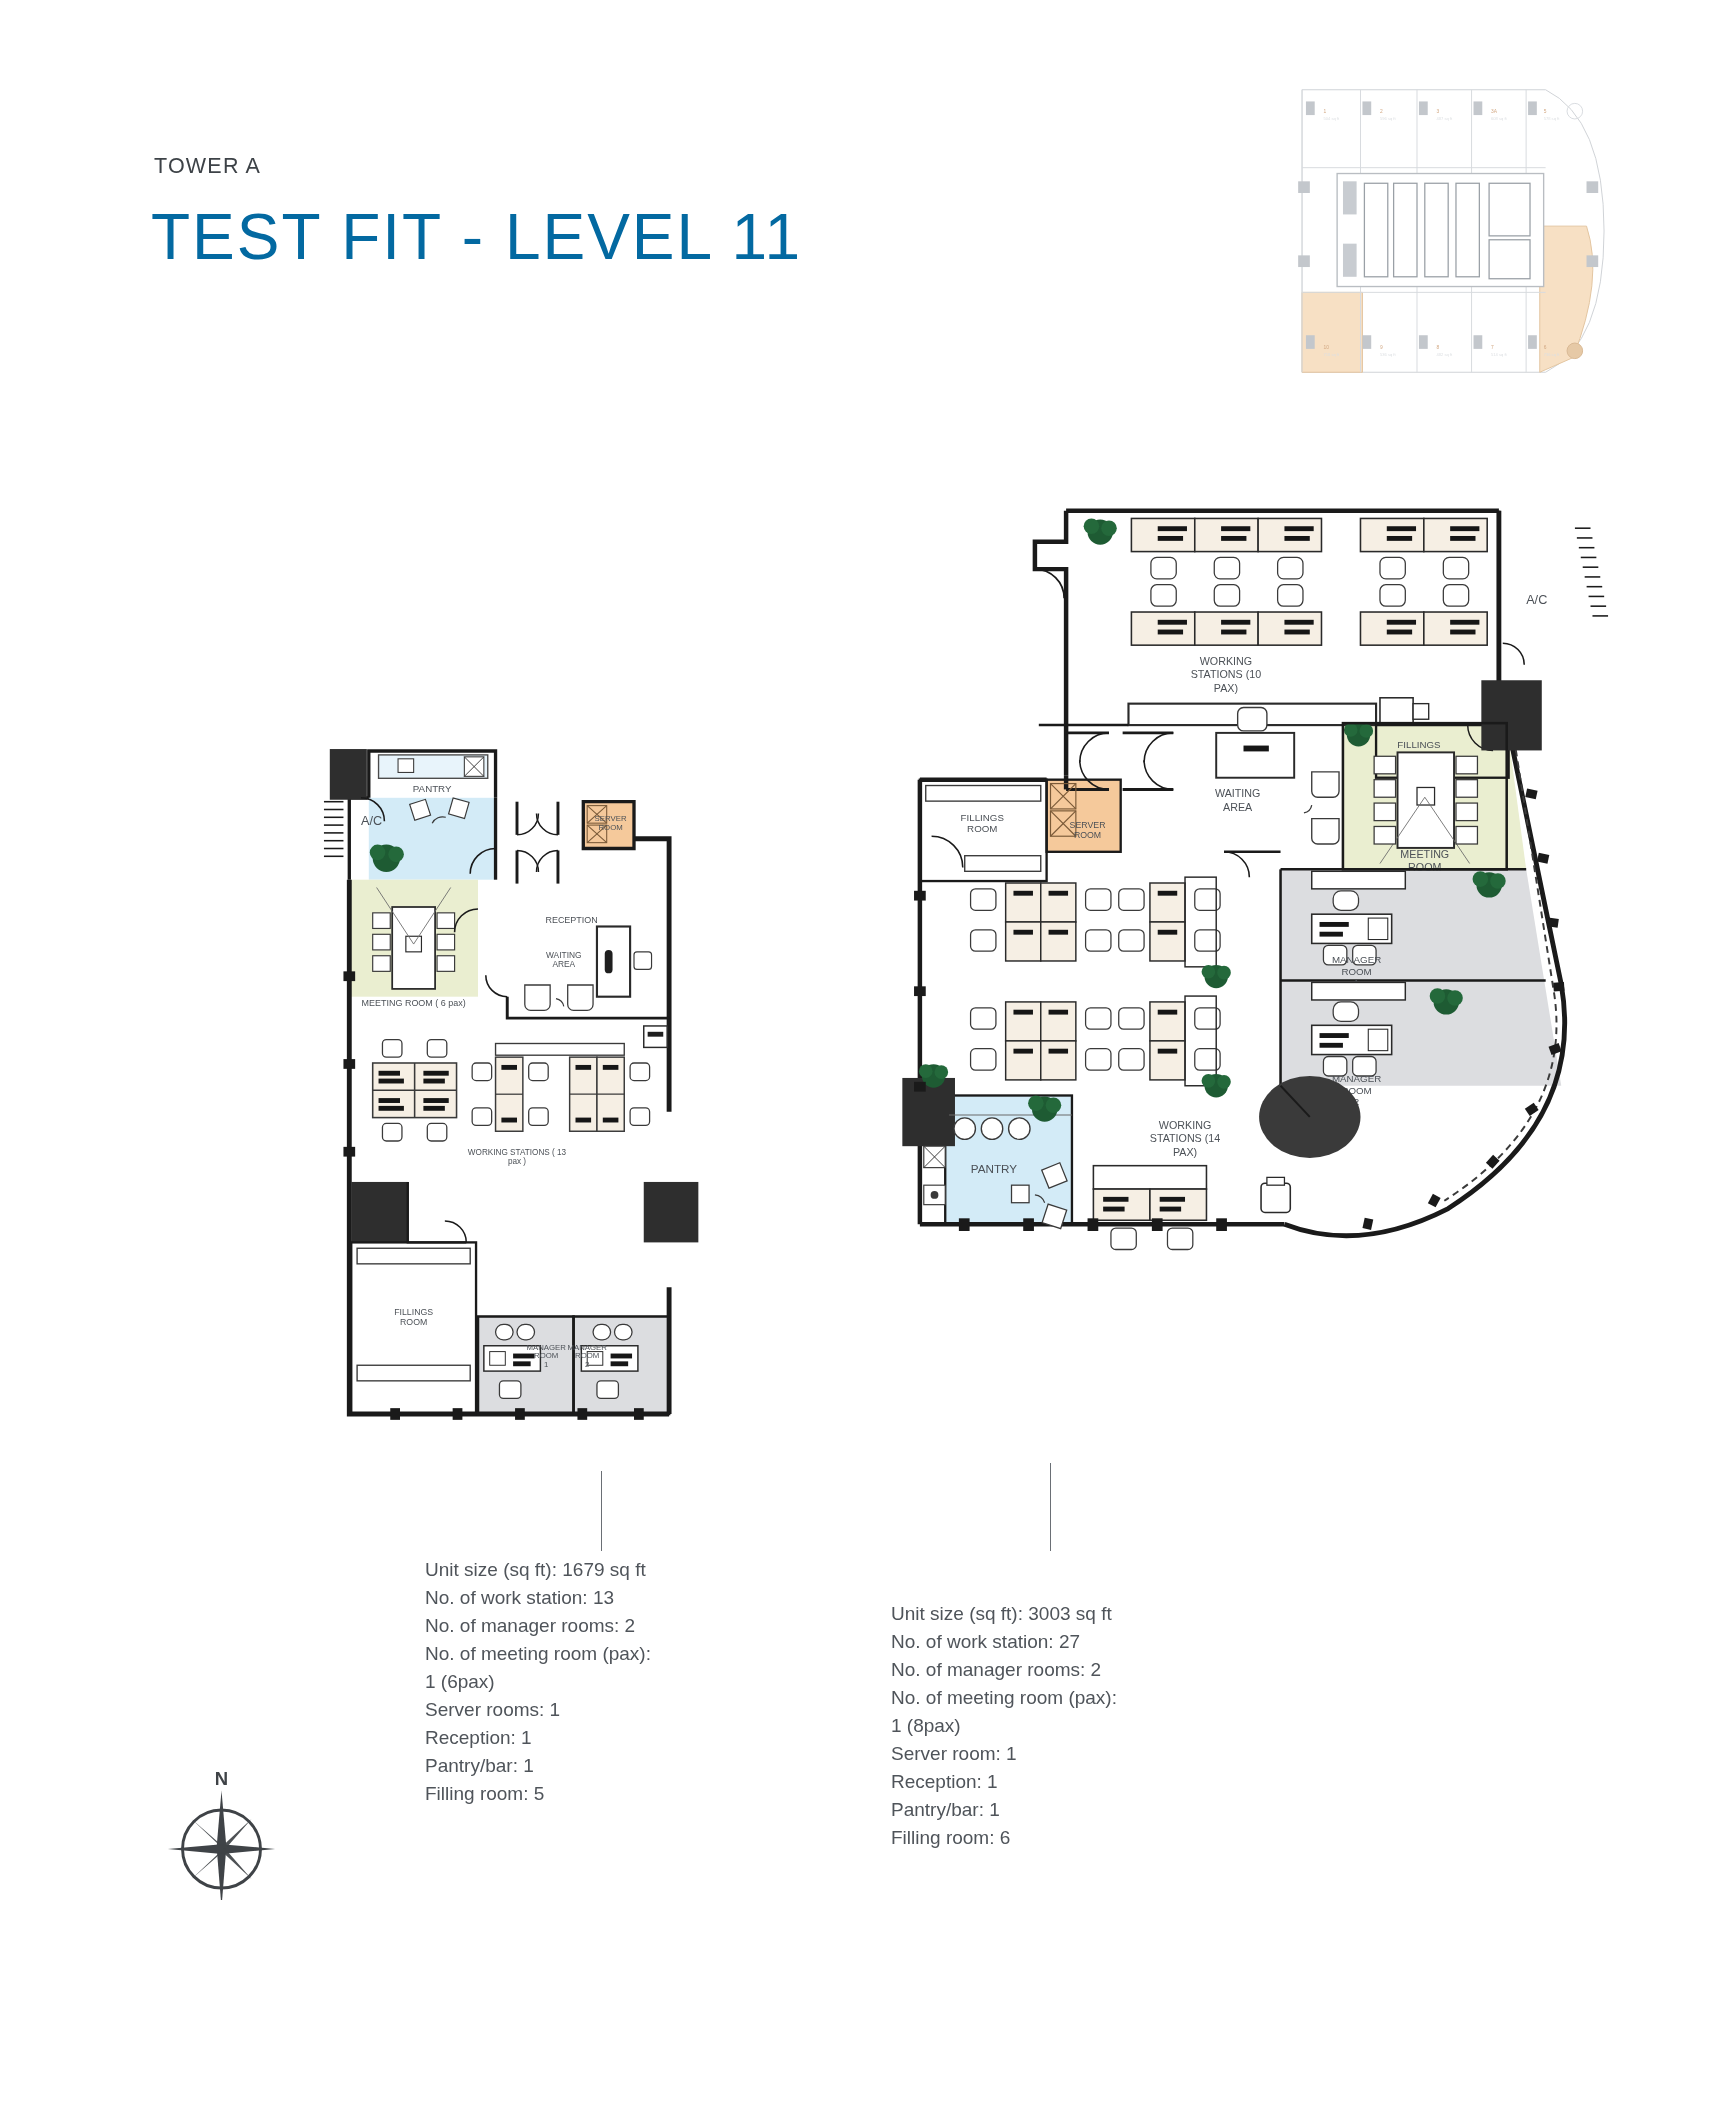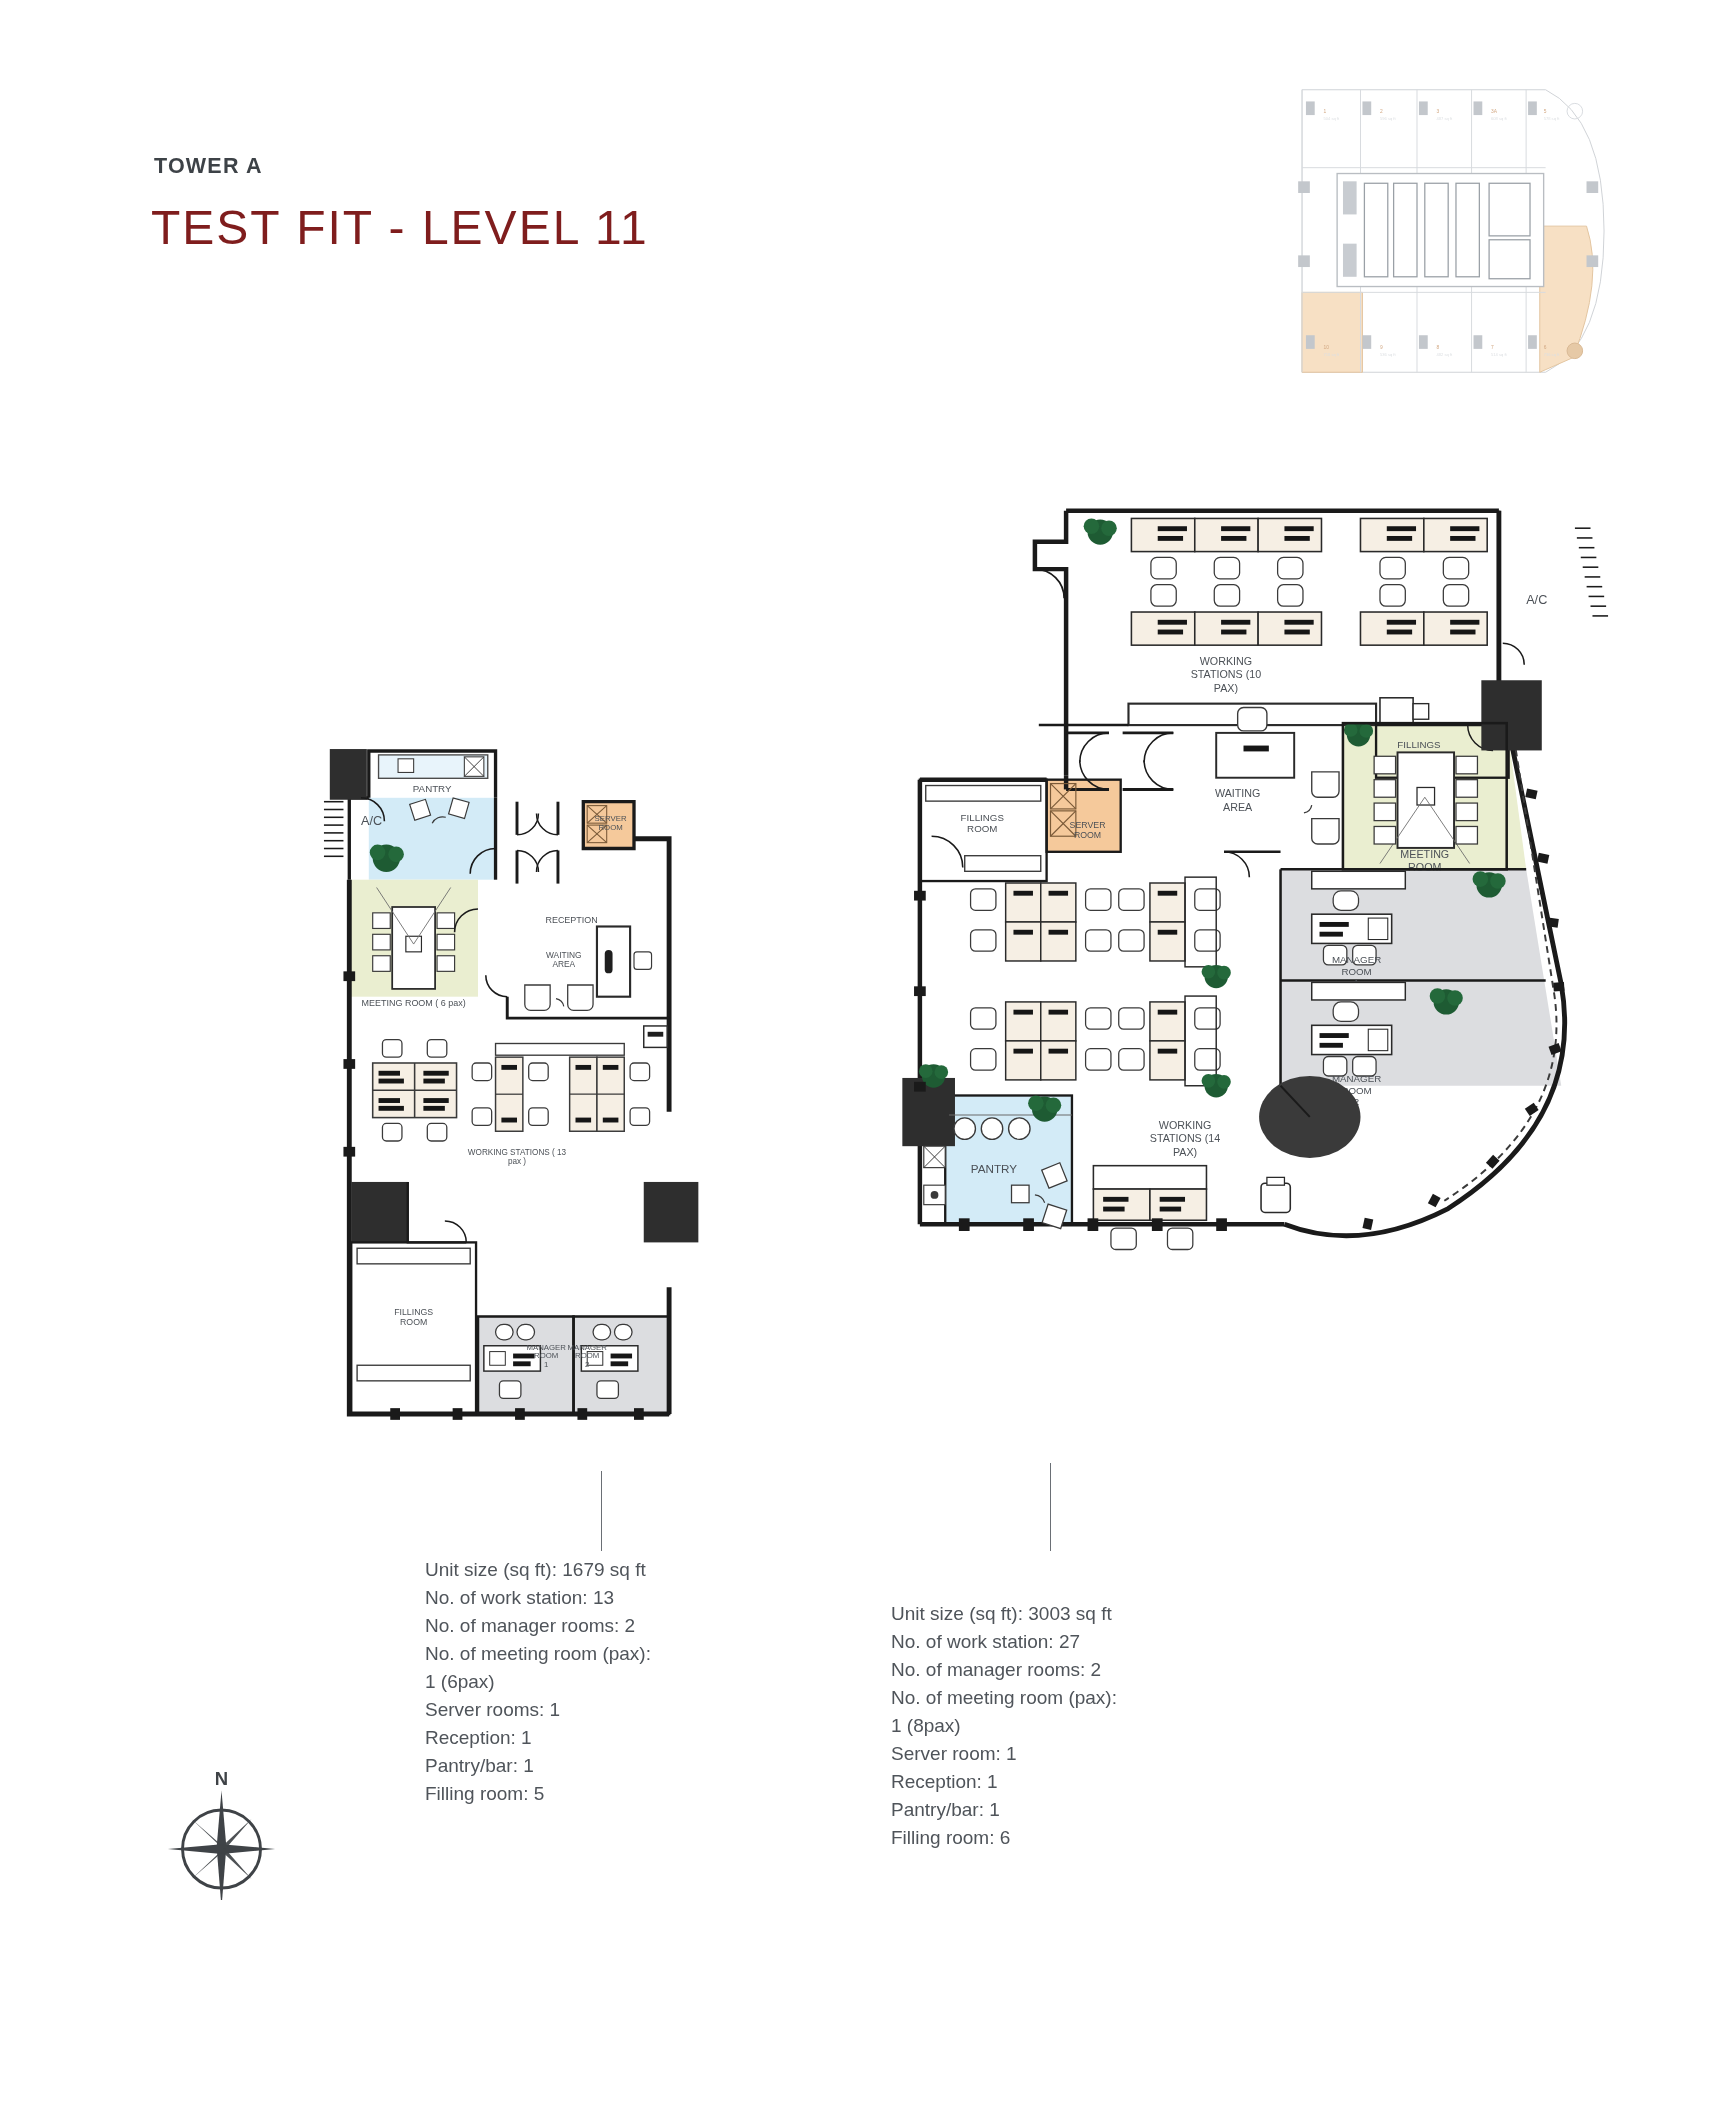--- a/index.html
+++ b/index.html
@@ -6,25 +6,25 @@
   body{
     width:1734px;height:2120px;position:relative;overflow:hidden;
     font-family:"Liberation Sans","DejaVu Sans",sans-serif;
     color:#4a4f55;
   }
   .page{position:absolute;inset:0;background:#fff;}
 
   
   .tower{
     position:absolute;left:154px;top:154px;
-    font-size:21.5px;font-weight:700;letter-spacing:1.2px;color:#3d4247;
+    font-size:21.5px;font-weight:400;letter-spacing:1.2px;color:#3d4247;
   }
   .title{
     position:absolute;left:151px;top:200px;
-    font-size:48px;font-weight:300;letter-spacing:2px;color:#7f1d1d;
+    font-size:64px;font-weight:300;letter-spacing:2px;color:#0369a1;
     white-space:nowrap;
   }
 
   
   .keyplan{position:absolute;left:1294px;top:80px;width:322px;height:302px;}
 
   
   .planwrap{position:absolute;}
   #plan-left{left:322px;top:741px;width:507px;height:722px;}
   #plan-right{left:902px;top:497px;width:722px;height:965px;}

